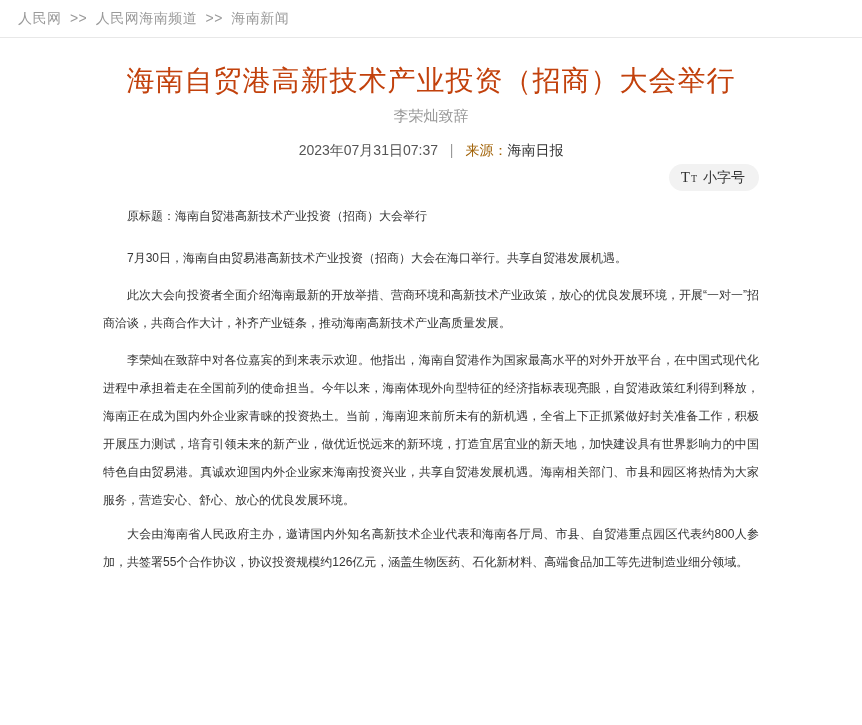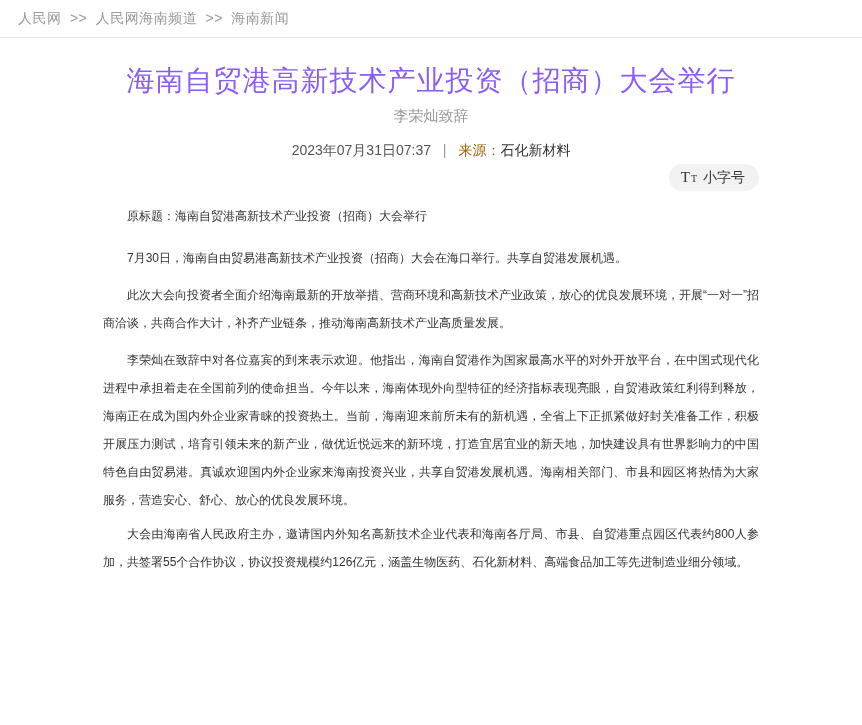--- a/index.html
+++ b/index.html
@@ -30,21 +30,21 @@
     height: 1px;
     background: #e8e8e8;
   }
 
   
   .article-header { text-align: center; }
   .article-title {
     margin-top: 24px;
     font-size: 28px;
     font-weight: 500;
-    color: #8b5cf6;
+    color: #c2410c;
     line-height: 38px;
     letter-spacing: 1px;
   }
   .article-subtitle {
     margin-top: 7px;
     font-size: 15px;
     color: #999999;
   }
   .article-meta {
     margin-top: 16px;
@@ -120,21 +120,21 @@
   </div>
 
   <div class="divider"></div>
 
   <div class="article-header">
     <h1 class="article-title">海南自贸港高新技术产业投资（招商）大会举行</h1>
     <div class="article-subtitle">李荣灿致辞</div>
     <div class="article-meta">
       <span>2023年07月31日07:37</span>
       <span class="meta-sep">|</span>
-      <span class="source-label">来源：</span><a class="source-link">石化新材料</a>
+      <span class="source-label">来源：</span><a class="source-link">海南日报</a>
     </div>
   </div>
 
   <div class="content-col">
 
     <div class="toolbar">
       <button class="font-size-pill">
         <span class="tt-icon">
             <span class="t-big">T</span>
             <span class="t-small">T</span>

